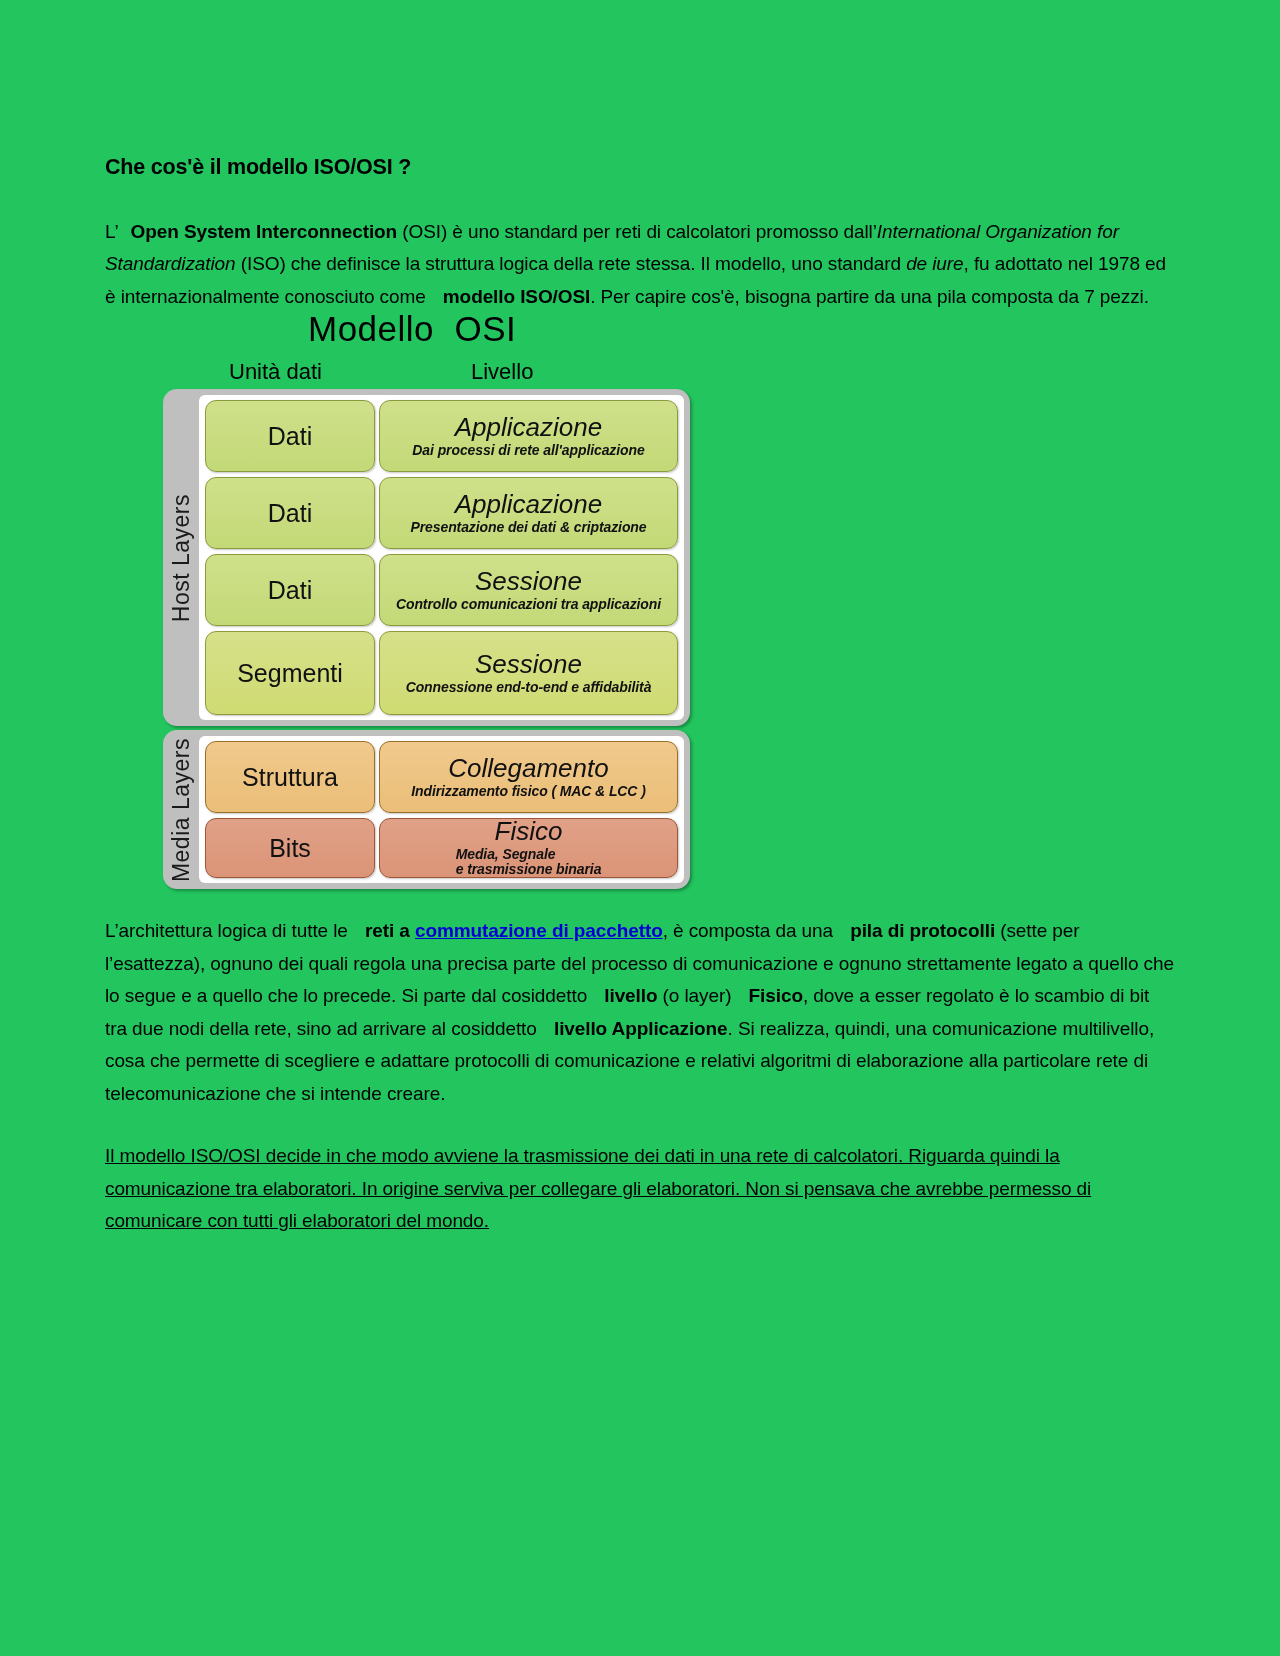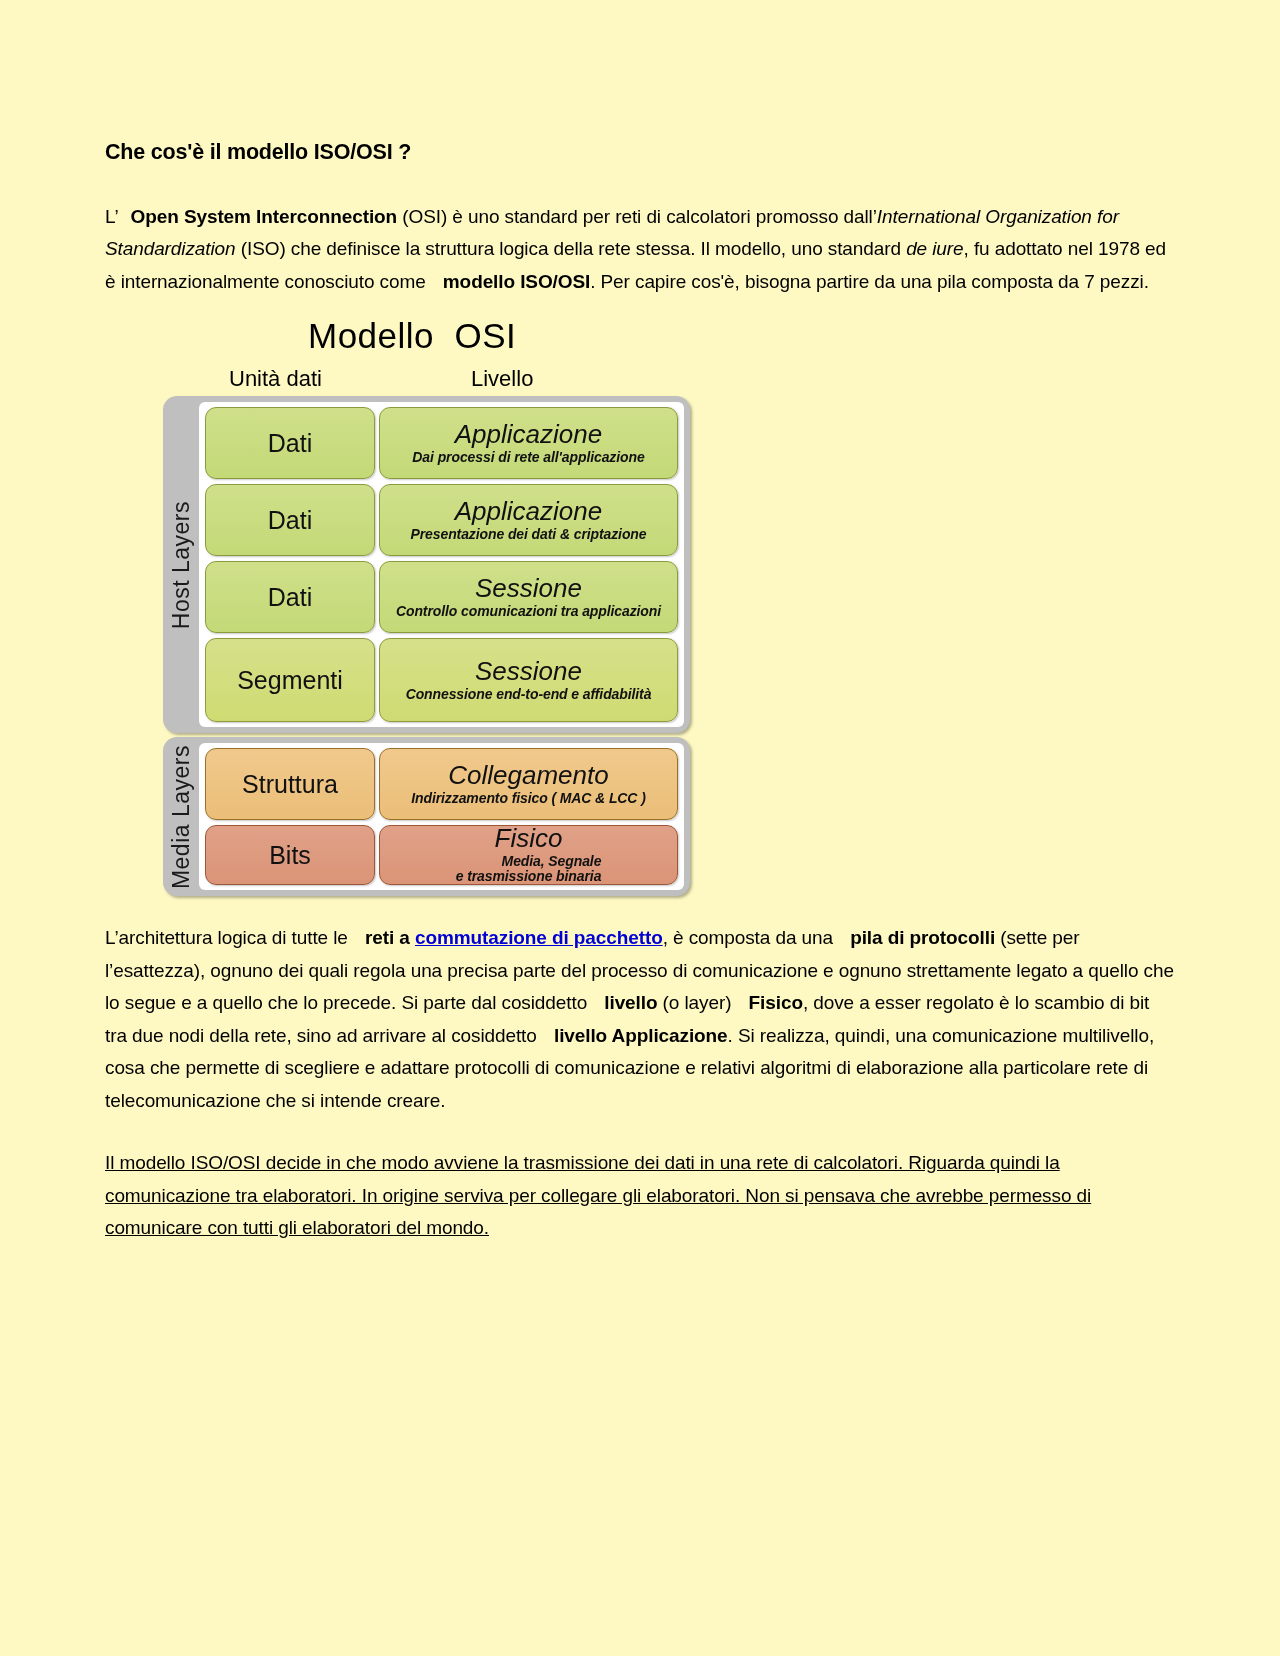--- a/index.html
+++ b/index.html
@@ -11,23 +11,23 @@
     width: 1280px;
     height: 1656px;
     font-family: "Liberation Sans", sans-serif;
     color: #000000;
     overflow: hidden;
   }
   .page {
     position: relative;
     width: 1280px;
     height: 1656px;
-    background: #fef9c3;
+    background: #22c55e;
     box-sizing: border-box;
-    padding: 0 105px;
+    padding: 15px 105px;
   }
 
   
   h1.doc-title {
     font-size: 21.5px;
     font-weight: bold;
     letter-spacing: -0.2px;
     margin: 0;
     padding-top: 140px;
     line-height: 1.2;
@@ -48,21 +48,20 @@
   .lnk {
     color: #0000d4;
     text-decoration: underline;
     font-weight: bold;
   }
   .u-par { text-decoration: underline; }
 
   
   .osi-wrap {
     position: relative;
-    margin-top: 22px;
     width: 580px;
     margin-left: 58px;
   }
   .osi-heading {
     position: relative;
     height: 46px;
     font-family: "Liberation Sans", sans-serif;
   }
   .osi-heading .mo-title {
     position: absolute;
@@ -137,21 +136,21 @@
   .layer-row:last-child { margin-bottom: 0; }
 
   .cell {
     border-radius: 11px;
     border: 1px solid rgba(0,0,0,0.35);
     box-sizing: border-box;
     display: flex;
     flex-direction: column;
     align-items: center;
     justify-content: center;
-    text-align: right;
+    text-align: left;
     box-shadow: 1px 1px 2px rgba(0,0,0,0.22);
   }
   .cell-unit {
     width: 170px;
     flex: 0 0 170px;
     font-size: 25px;
     color: #111;
   }
   .cell-layer {
     flex: 1 1 auto;

